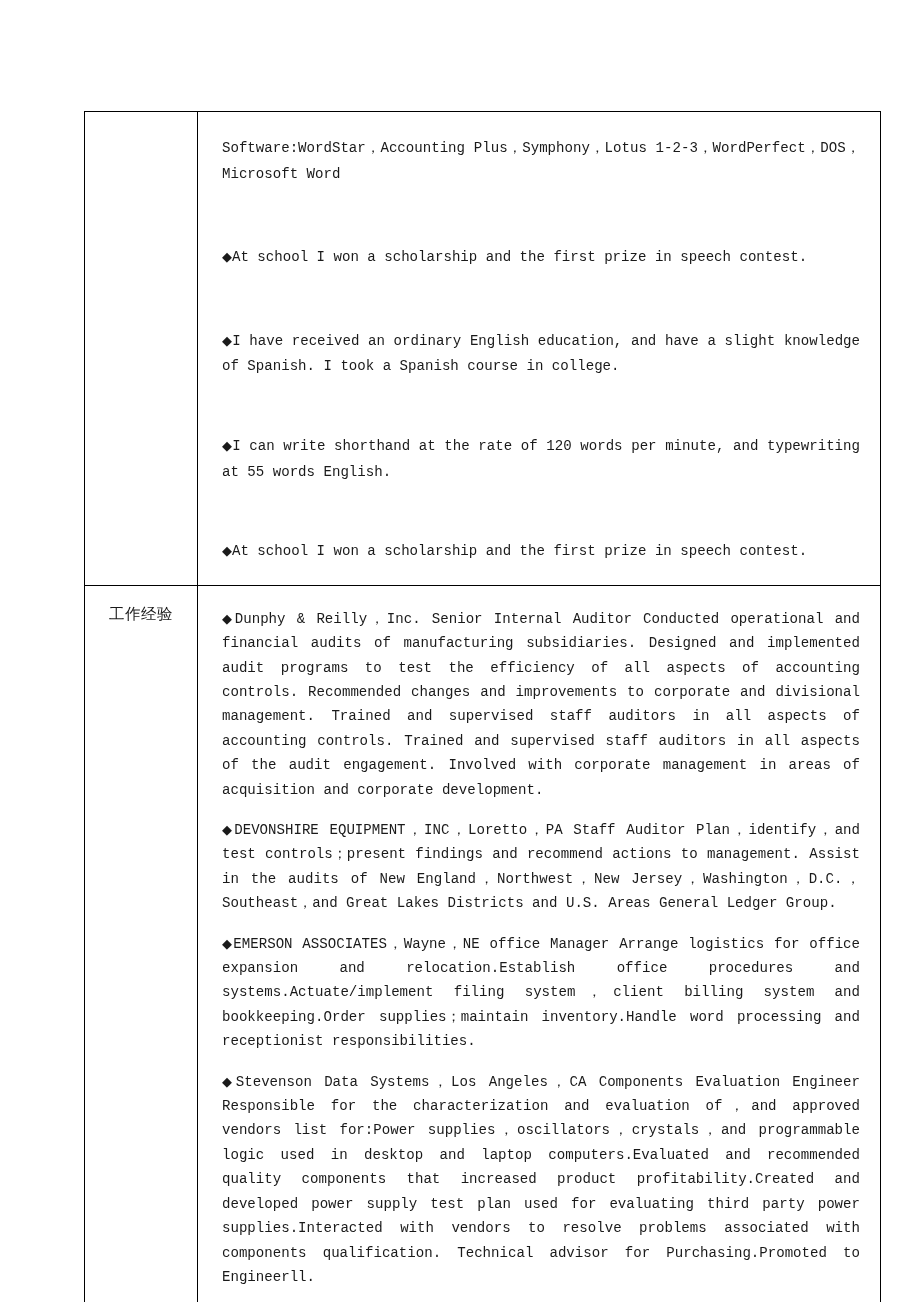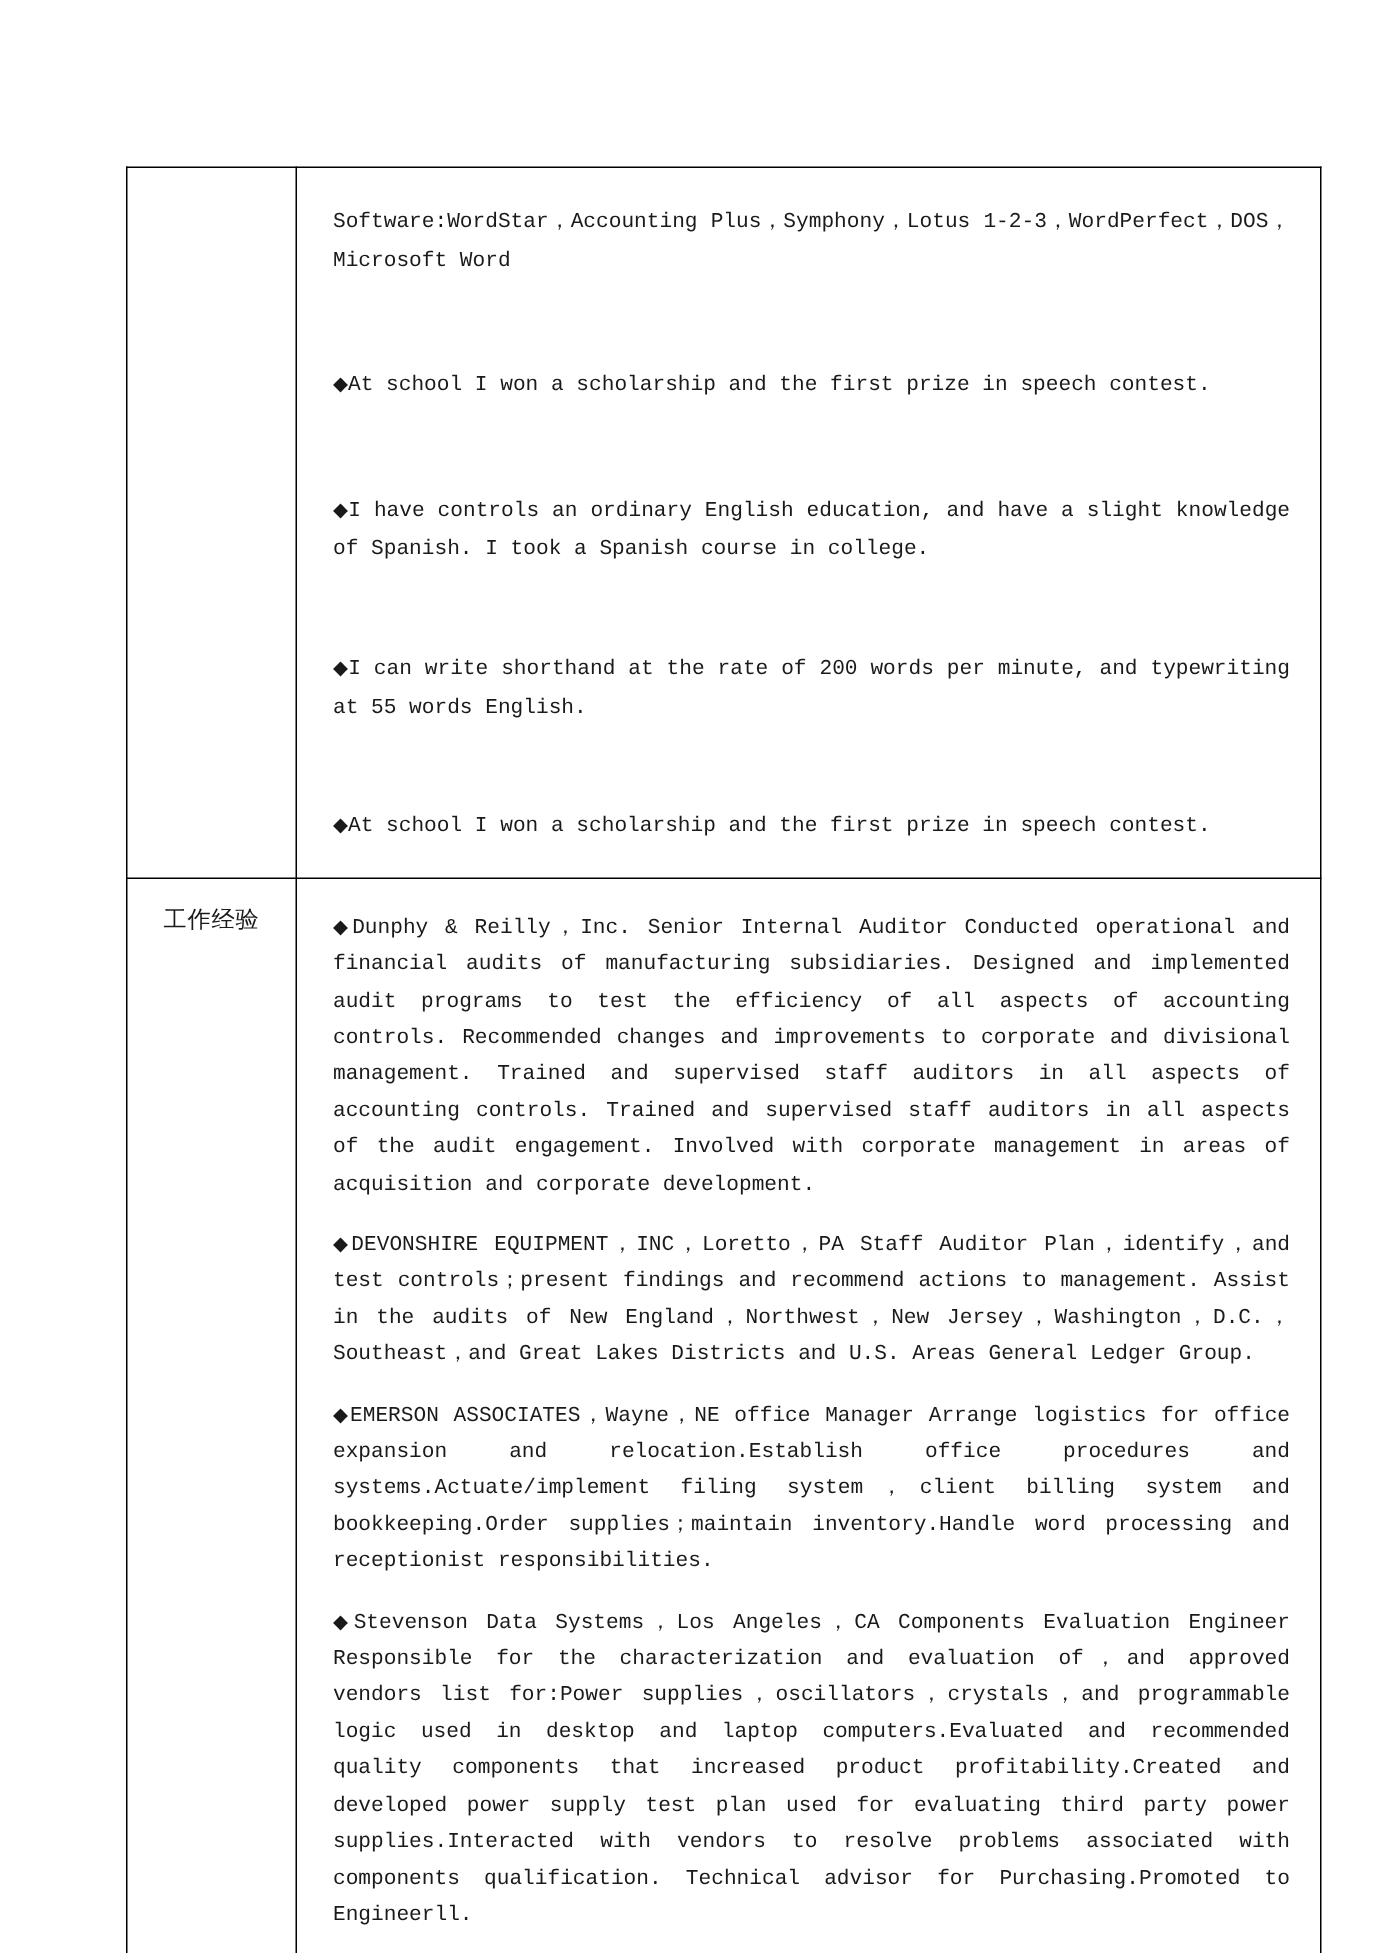--- a/index.html
+++ b/index.html
@@ -145,25 +145,25 @@
         <td class="col-body body-cell">
 
           <p class="para">Software:WordStar，Accounting Plus，Symphony，Lotus 1-2-3，WordPerfect，DOS，Microsoft Word</p>
 
           <div class="spacer"></div>
 
           <p class="para"><span class="bullet">◆</span><span>At school I won a scholarship and the first prize in speech contest.</span></p>
 
           <div class="spacer"></div>
 
-          <p class="para"><span class="bullet">◆</span><span>I have controls an ordinary English education, and have a slight knowledge of Spanish. I took a Spanish course in college.</span></p>
+          <p class="para"><span class="bullet">◆</span><span>I have received an ordinary English education, and have a slight knowledge of Spanish. I took a Spanish course in college.</span></p>
 
           <div class="spacer small"></div>
 
-          <p class="para"><span class="bullet">◆</span><span>I can write shorthand at the rate of 200 words per minute, and typewriting at 55 words English.</span></p>
+          <p class="para"><span class="bullet">◆</span><span>I can write shorthand at the rate of 120 words per minute, and typewriting at 55 words English.</span></p>
 
           <div class="spacer small"></div>
 
           <p class="para"><span class="bullet">◆</span><span>At school I won a scholarship and the first prize in speech contest.</span></p>
 
         </td>
       </tr>
 
       <tr class="row-exp">
         <td class="col-label label-cell">工作经验</td>

